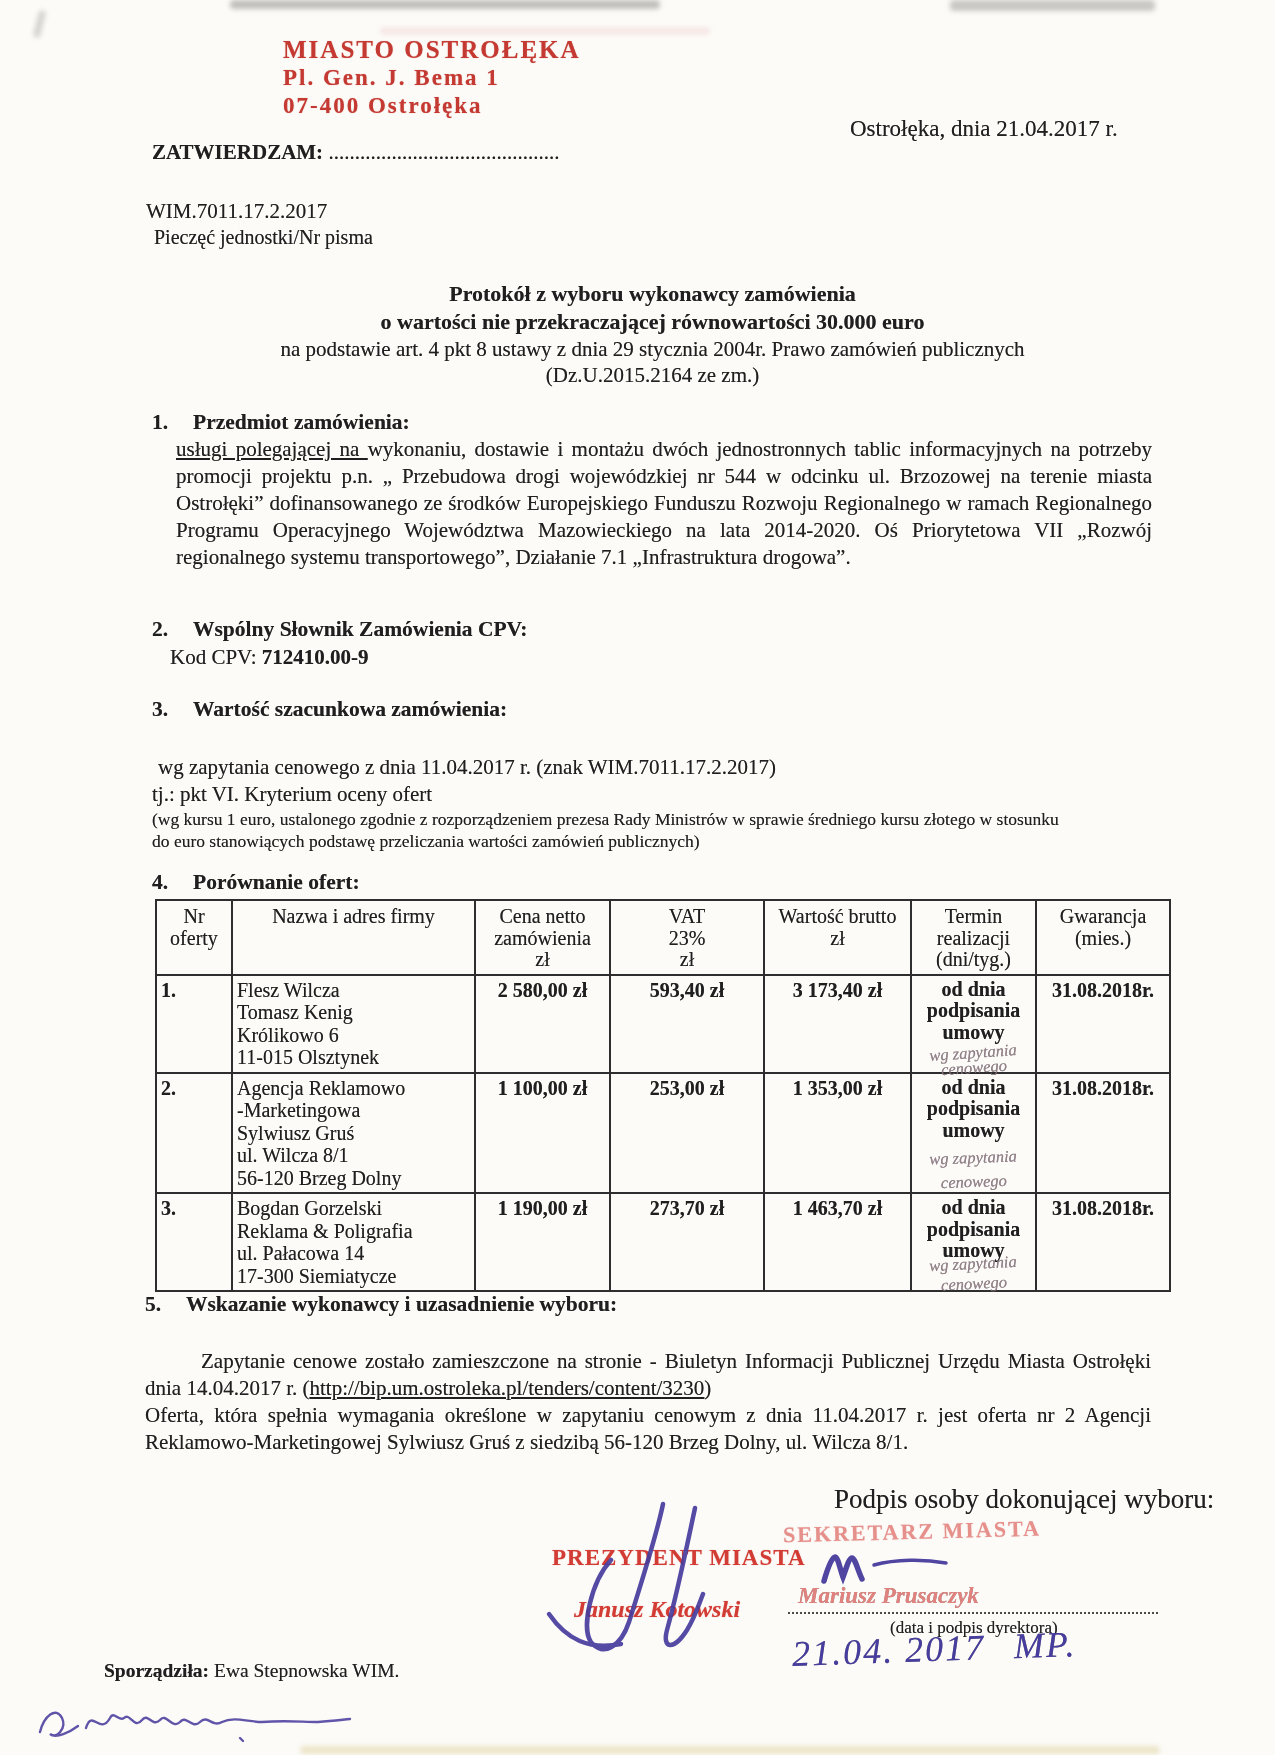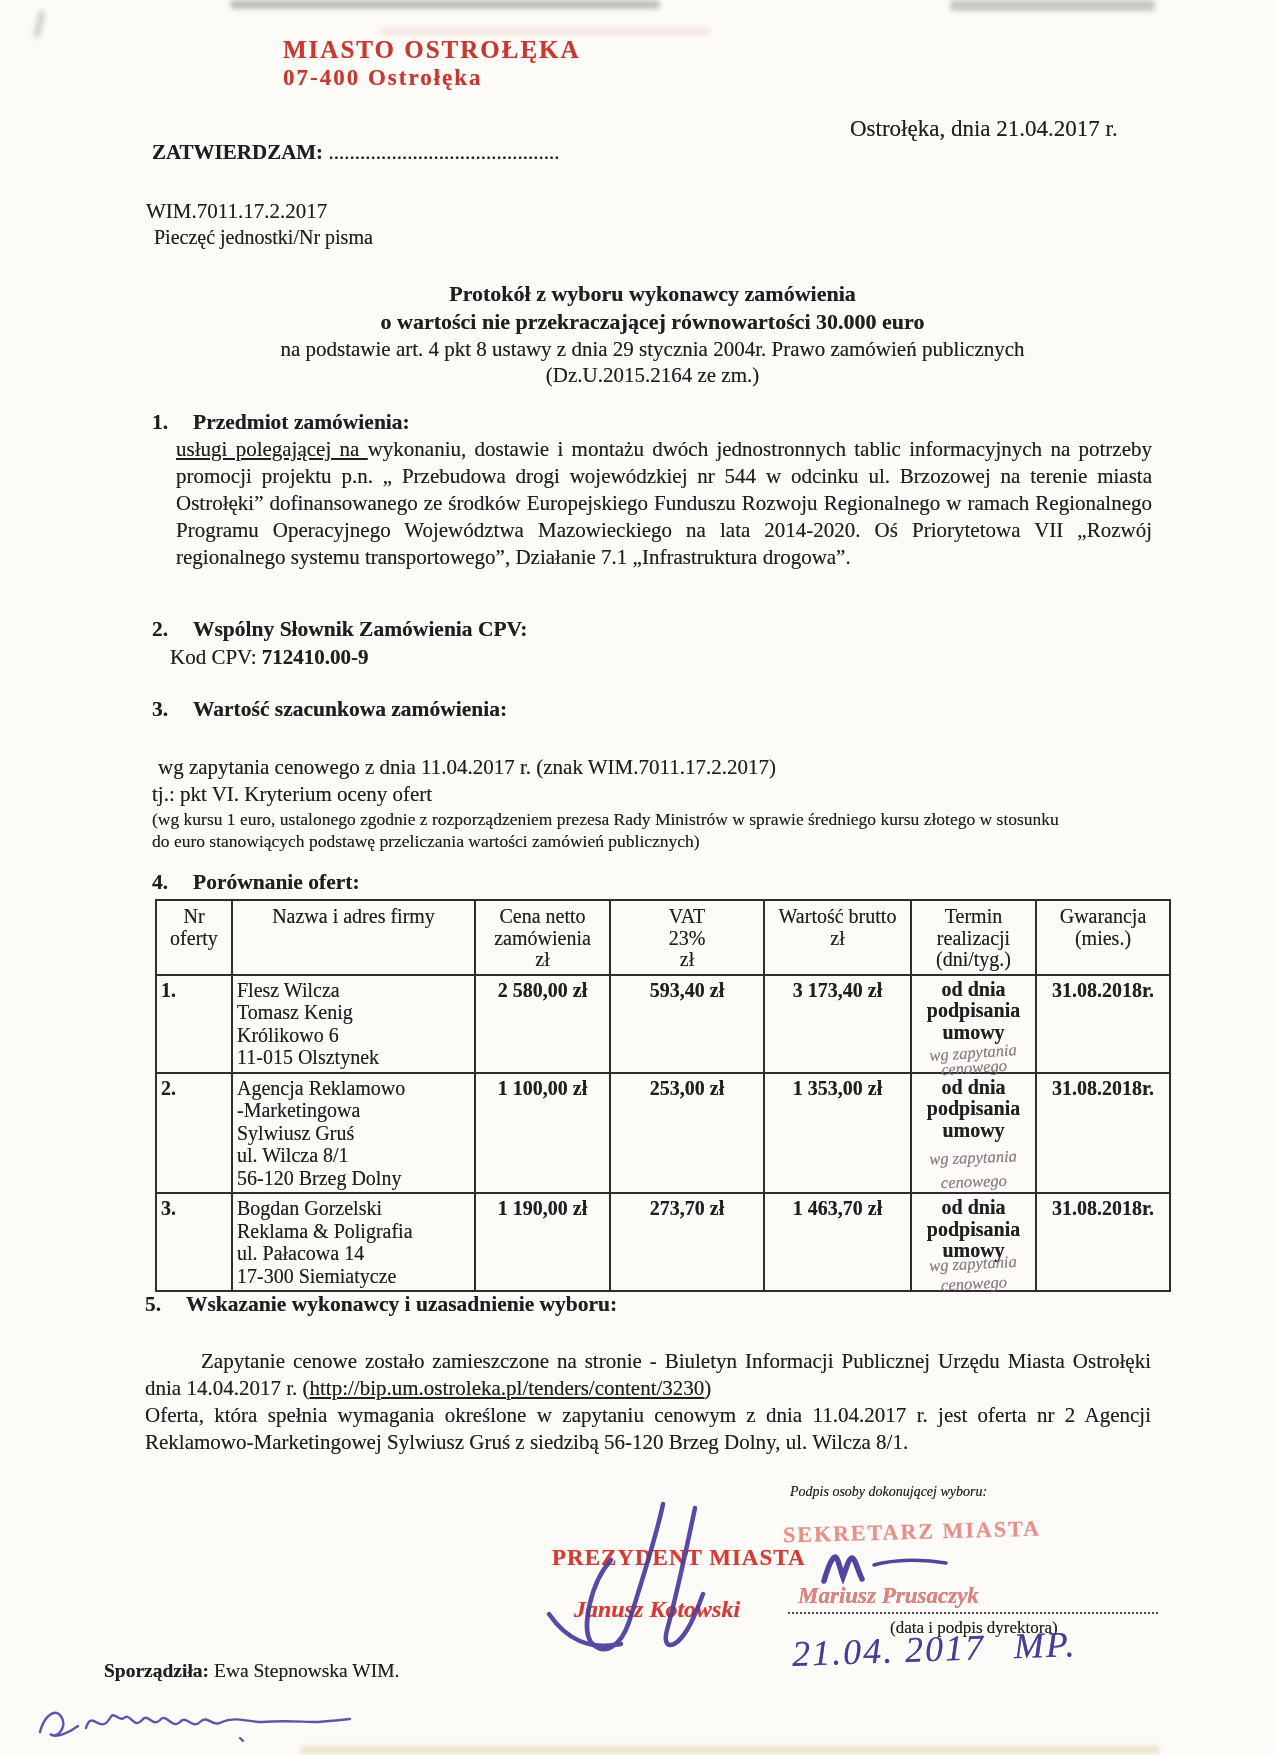--- a/index.html
+++ b/index.html
@@ -54,20 +54,21 @@
 <div class="page-text">
 
   <div class="smudge" style="left:230px;top:0;width:430px;height:9px;background:#8f8d88;opacity:.55;"></div>
   <div class="smudge" style="left:950px;top:0;width:205px;height:11px;background:#97948e;opacity:.5;"></div>
   <div class="smudge" style="left:380px;top:27px;width:330px;height:8px;background:#e0a7a4;opacity:.22;"></div>
   <div class="smudge" style="left:36px;top:10px;width:7px;height:28px;background:#9a978f;opacity:.4;transform:rotate(14deg);"></div>
   <div class="smudge" style="left:300px;top:1746px;width:860px;height:8px;background:#d9c98e;opacity:.45;"></div>
 
   <div class="stamp-top">
     <div class="l1">MIASTO OSTROŁĘKA</div>
+    <div class="l2">Pl. Gen. J. Bema 1</div>
     <div class="l3">07-400 Ostrołęka</div>
   </div>
 
   <div class="abs" style="left:850px;top:116px;font-size:23px;">Ostrołęka, dnia 21.04.2017 r.</div>
 
   <div class="abs" style="left:152px;top:140px;font-size:21px;">
     <span class="b">ZATWIERDZAM:</span><span> ............................................</span>
   </div>
 
   <div class="abs" style="left:146px;top:199px;font-size:21px;">WIM.7011.17.2.2017</div>
@@ -229,21 +230,21 @@
     </table>
 
   <div class="abs" style="left:145px;top:1292px;font-size:21.5px;">
     <span class="hnum">5.</span><span class="heading">Wskazanie wykonawcy i uzasadnienie wyboru:</span>
   </div>
   <div class="para" style="left:145px;top:1348px;width:1006px;text-indent:56px;">
     <span>Zapytanie cenowe zostało zamieszczone na stronie - Biuletyn Informacji Publicznej Urzędu Miasta Ostrołęki dnia 14.04.2017 r. (</span><span class="und">http://bip.um.ostroleka.pl/tenders/content/3230</span><span>)</span>
   </div>
   <div class="para" style="left:145px;top:1402px;width:1006px;">Oferta, która spełnia wymagania określone w zapytaniu cenowym z dnia 11.04.2017 r. jest  oferta  nr 2 Agencji Reklamowo-Marketingowej Sylwiusz Gruś z siedzibą 56-120 Brzeg Dolny, ul. Wilcza 8/1.</div>
 
-  <div class="abs" style="left:790px;top:1484px;font-size:14px;font-style:italic;">Podpis osoby dokonującej wyboru:</div>
+  <div class="abs" style="left:834px;top:1484px;font-size:27px;">Podpis osoby dokonującej wyboru:</div>
 
   <div class="abs red-stamp" style="left:552px;top:1545px;font-size:23px;letter-spacing:1px;">PREZYDENT MIASTA</div>
   <div class="abs red-stamp" style="left:574px;top:1596px;font-size:24px;font-style:italic;">Janusz Kotowski</div>
 
   <svg class="abs" style="left:545px;top:1498px;" width="180" height="170" viewBox="0 0 180 170">
     <g fill="none" stroke="#473d9e" stroke-width="4.5" stroke-linecap="round" opacity="0.92">
       <path d="M118,6 C112,36 96,86 84,124 C76,148 58,160 46,144 C36,130 46,84 66,62"></path>
       <path d="M150,10 C142,48 132,96 122,132 C117,150 128,154 142,132 C150,119 154,106 158,96"></path>
       <path d="M4,116 C22,142 44,152 76,146"></path>
     </g>

